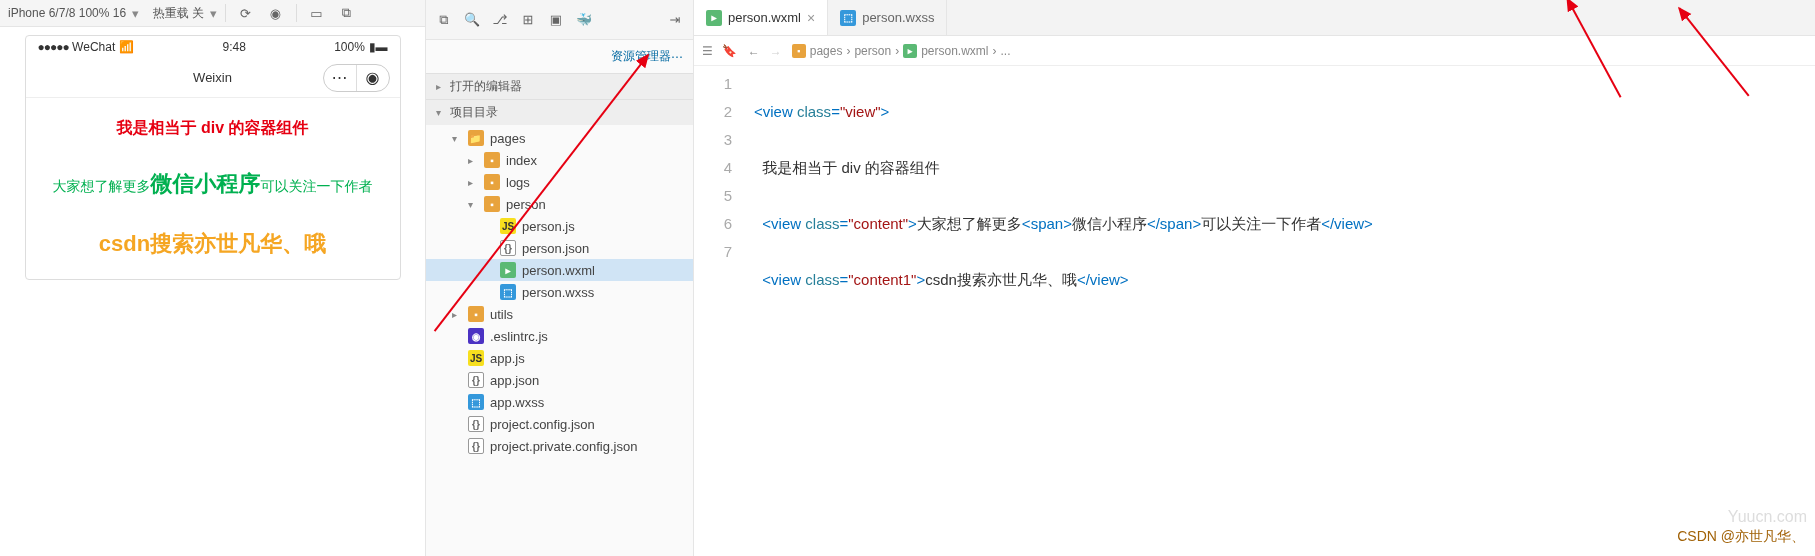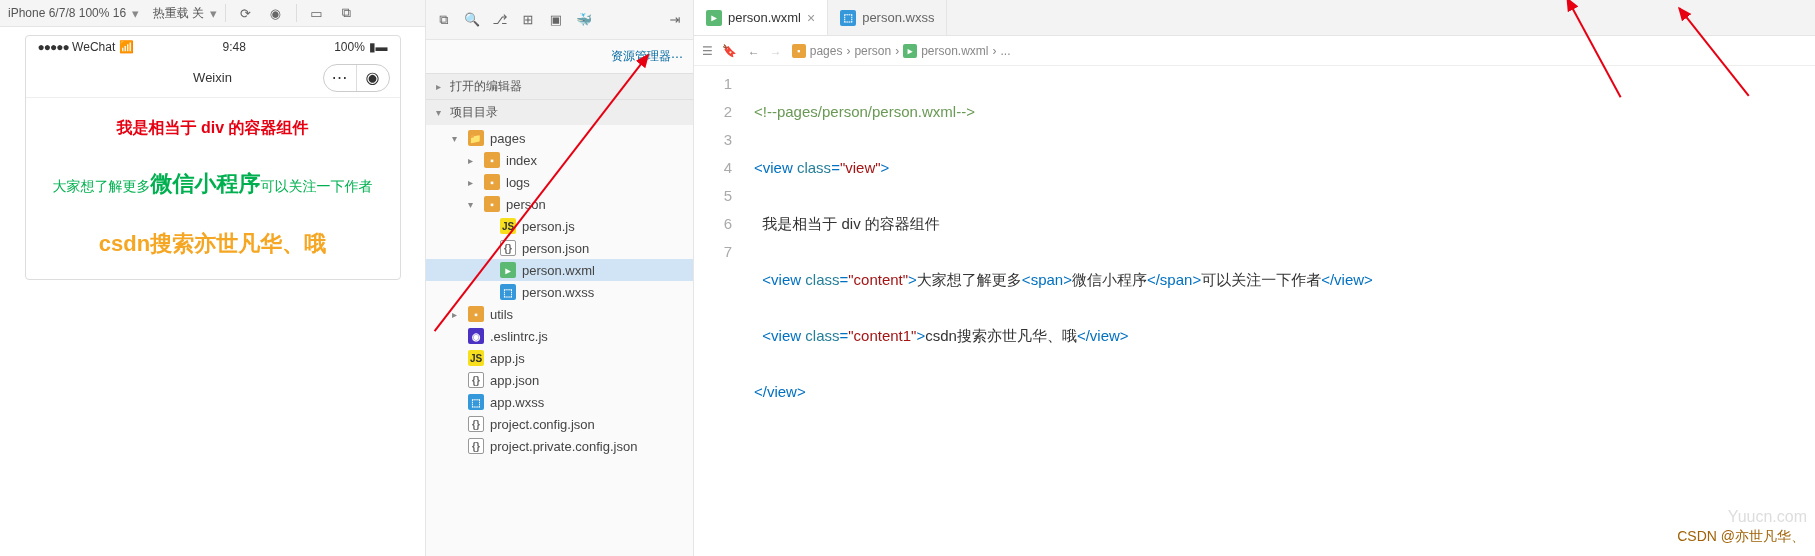--- a/index.html
+++ b/index.html
@@ -232,26 +232,24 @@
   <div class="linenos">
    <div>1</div>
         <div>2</div>
         <div>3</div>
         <div>4</div>
         <div>5</div>
         <div>6</div>
         <div>7</div>
   </div>
   <div class="code">
-<div><span class="c-comment">&lt;!--</span><span class="c-comment">pages/person/person.wxml</span><span class="c-comment">--&gt;</span></div>
 <div><span class="c-tag">&lt;</span><span class="c-tag">view</span><span class="c-attr"> class</span><span class="c-tag">=</span><span class="c-str">"view"</span><span class="c-tag">&gt;</span></div>
 <div>  <span class="c-txt">我是相当于 div 的容器组件</span></div>
 <div>  <span class="c-tag">&lt;</span><span class="c-tag">view</span><span class="c-attr"> class</span><span class="c-tag">=</span><span class="c-str">"content"</span><span class="c-tag">&gt;</span><span class="c-txt">大家想了解更多</span><span class="c-tag">&lt;</span><span class="c-tag">span</span><span class="c-tag">&gt;</span><span class="c-txt">微信小程序</span><span class="c-tag">&lt;/</span><span class="c-tag">span</span><span class="c-tag">&gt;</span><span class="c-txt">可以关注一下作者</span><span class="c-tag">&lt;/</span><span class="c-tag">view</span><span class="c-tag">&gt;</span></div>
 <div>  <span class="c-tag">&lt;</span><span class="c-tag">view</span><span class="c-attr"> class</span><span class="c-tag">=</span><span class="c-str">"content1"</span><span class="c-tag">&gt;</span><span class="c-txt">csdn搜索亦世凡华、哦</span><span class="c-tag">&lt;/</span><span class="c-tag">view</span><span class="c-tag">&gt;</span></div>
-<div><span class="c-tag">&lt;/</span><span class="c-tag">view</span><span class="c-tag">&gt;</span></div>
 <div> </div>
   </div>
  </div>
  <svg class="arrow arr2" width="120" height="60">
       <defs>
         <marker id="ah" markerWidth="8" markerHeight="8" refX="6" refY="3" orient="auto">
           <polygon points="0 0, 7 3, 0 6" fill="#e60012"></polygon>
         </marker>
       </defs>
       <line x1="110" y1="55" x2="10" y2="5" stroke="#e60012" stroke-width="2" marker-end="url(#ah)"></line>

